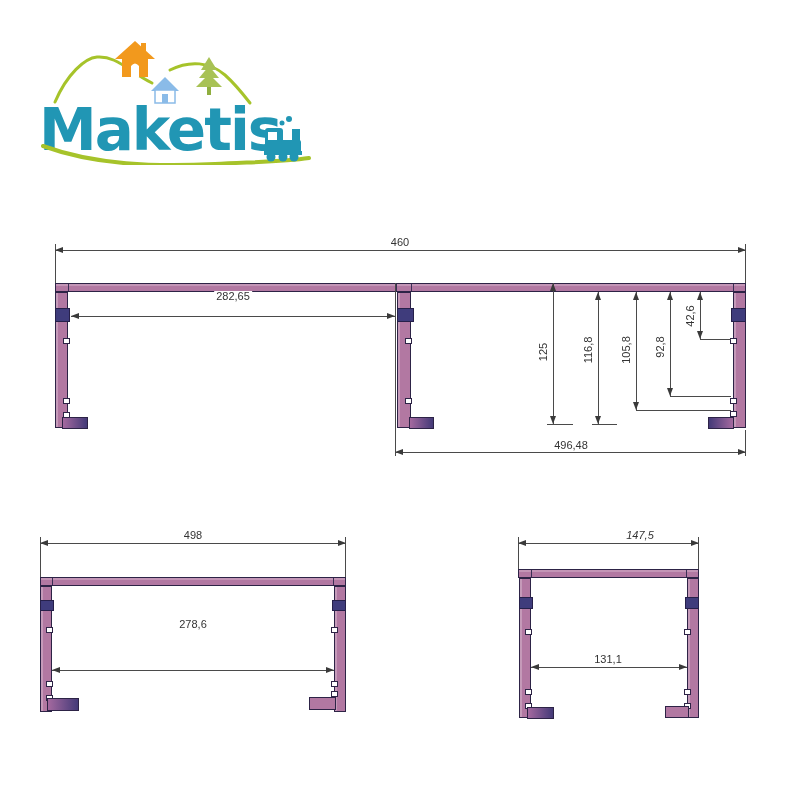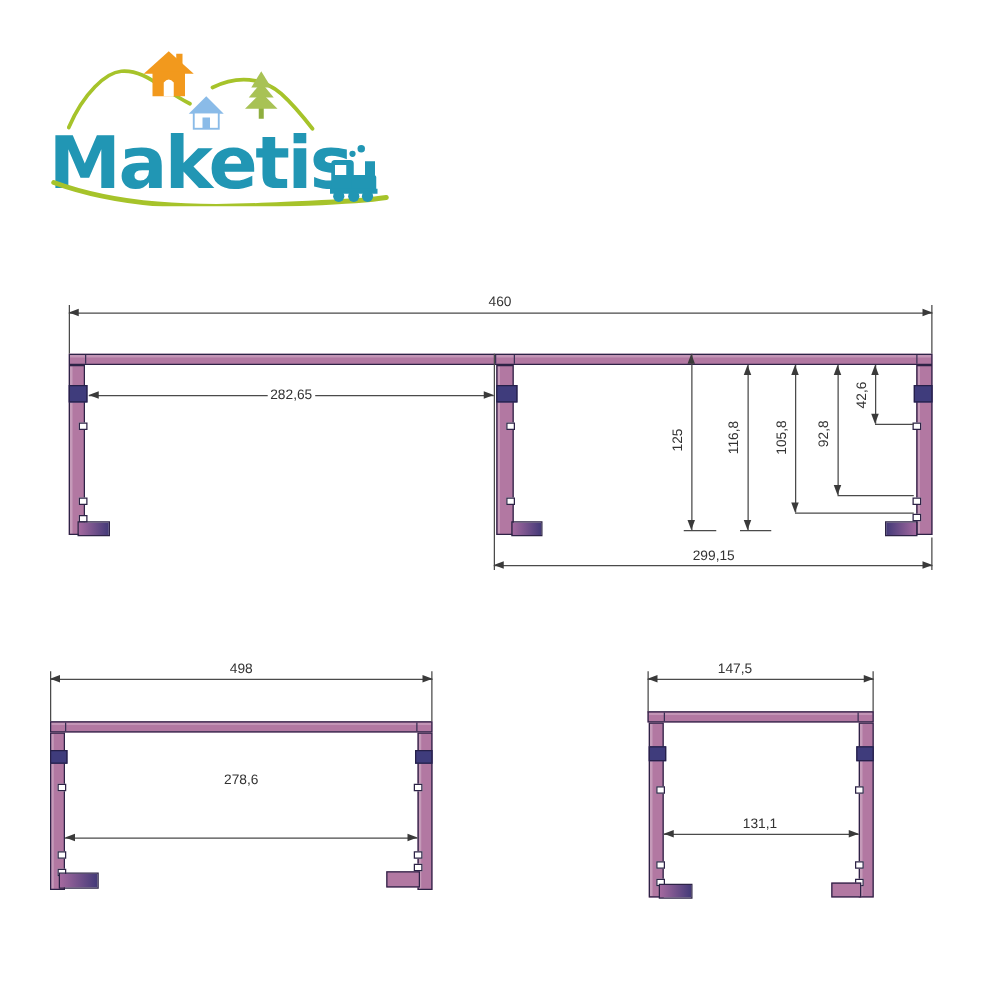--- a/index.html
+++ b/index.html
@@ -109,21 +109,21 @@
     <div class="wood post" style="left:733px;top:292px;width:13px;height:136px;"></div>
     <div class="band" style="left:731px;top:308px;width:15px;height:14px;"></div>
     <div class="notch" style="left:730px;top:338px;width:7px;height:6px;"></div>
     <div class="notch" style="left:730px;top:398px;width:7px;height:6px;"></div>
     <div class="notch" style="left:730px;top:411px;width:7px;height:6px;"></div>
     <div class="foot grad-l" style="left:708px;top:417px;width:26px;height:12px;"></div>
 
     <div class="hline" style="left:71px;top:316px;width:324px;"></div>
     <div class="ar ar-l" style="left:71px;top:313px;"></div>
     <div class="ar ar-r" style="left:387px;top:313px;"></div>
-    <div class="lbl" style="left:233px;top:311px;">282,65</div>
+    <div class="lbl" style="left:233px;top:291px;">282,65</div>
 
     <div class="vline" style="left:553px;top:283px;height:141px;"></div>
     <div class="ar ar-u" style="left:550px;top:283px;"></div>
     <div class="ar ar-d" style="left:550px;top:416px;"></div>
     <div class="hline" style="left:547px;top:424px;width:26px;"></div>
     <div class="vlbl" style="left:543px;top:352px;">125</div>
 
     <div class="vline" style="left:598px;top:292px;height:132px;"></div>
     <div class="ar ar-u" style="left:595px;top:292px;"></div>
     <div class="ar ar-d" style="left:595px;top:416px;"></div>
@@ -145,21 +145,21 @@
     <div class="vline" style="left:700px;top:292px;height:47px;"></div>
     <div class="ar ar-u" style="left:697px;top:292px;"></div>
     <div class="ar ar-d" style="left:697px;top:331px;"></div>
     <div class="hline" style="left:700px;top:339px;width:31px;"></div>
     <div class="vlbl" style="left:690px;top:316px;">42,6</div>
 
     <div class="vline" style="left:745px;top:430px;height:26px;"></div>
     <div class="hline" style="left:395px;top:452px;width:351px;"></div>
     <div class="ar ar-l" style="left:395px;top:449px;"></div>
     <div class="ar ar-r" style="left:738px;top:449px;"></div>
-    <div class="lbl" style="left:571px;top:440px;">299,15</div>
+    <div class="lbl" style="left:571px;top:440px;">496,48</div>
   </div>
 
   <div class="layer">
     <div class="vline" style="left:40px;top:537px;height:40px;"></div>
     <div class="vline" style="left:345px;top:537px;height:40px;"></div>
     <div class="hline" style="left:40px;top:543px;width:306px;"></div>
     <div class="ar ar-l" style="left:40px;top:540px;"></div>
     <div class="ar ar-r" style="left:338px;top:540px;"></div>
     <div class="lbl" style="left:193px;top:530px;">498</div>
 
@@ -186,21 +186,21 @@
     <div class="ar ar-r" style="left:326px;top:667px;"></div>
     <div class="lbl" style="left:193px;top:619px;">278,6</div>
   </div>
 
   <div class="layer">
     <div class="vline" style="left:518px;top:537px;height:33px;"></div>
     <div class="vline" style="left:698px;top:537px;height:33px;"></div>
     <div class="hline" style="left:518px;top:543px;width:181px;"></div>
     <div class="ar ar-l" style="left:518px;top:540px;"></div>
     <div class="ar ar-r" style="left:691px;top:540px;"></div>
-    <div class="lbl" style="left:588px;top:530px;">147,5</div>
+    <div class="lbl" style="left:640px;top:530px;font-style:italic;">147,5</div>
 
     <div class="wood railpc" style="left:518px;top:569px;width:181px;height:9px;"></div>
     <div class="seam" style="left:531px;top:570px;height:7px;"></div>
     <div class="seam" style="left:686px;top:570px;height:7px;"></div>
 
     <div class="wood post" style="left:519px;top:578px;width:12px;height:140px;"></div>
     <div class="band" style="left:519px;top:597px;width:14px;height:12px;"></div>
     <div class="notch" style="left:525px;top:629px;width:7px;height:6px;"></div>
     <div class="notch" style="left:525px;top:689px;width:7px;height:6px;"></div>
     <div class="notch" style="left:525px;top:703px;width:7px;height:6px;"></div>

